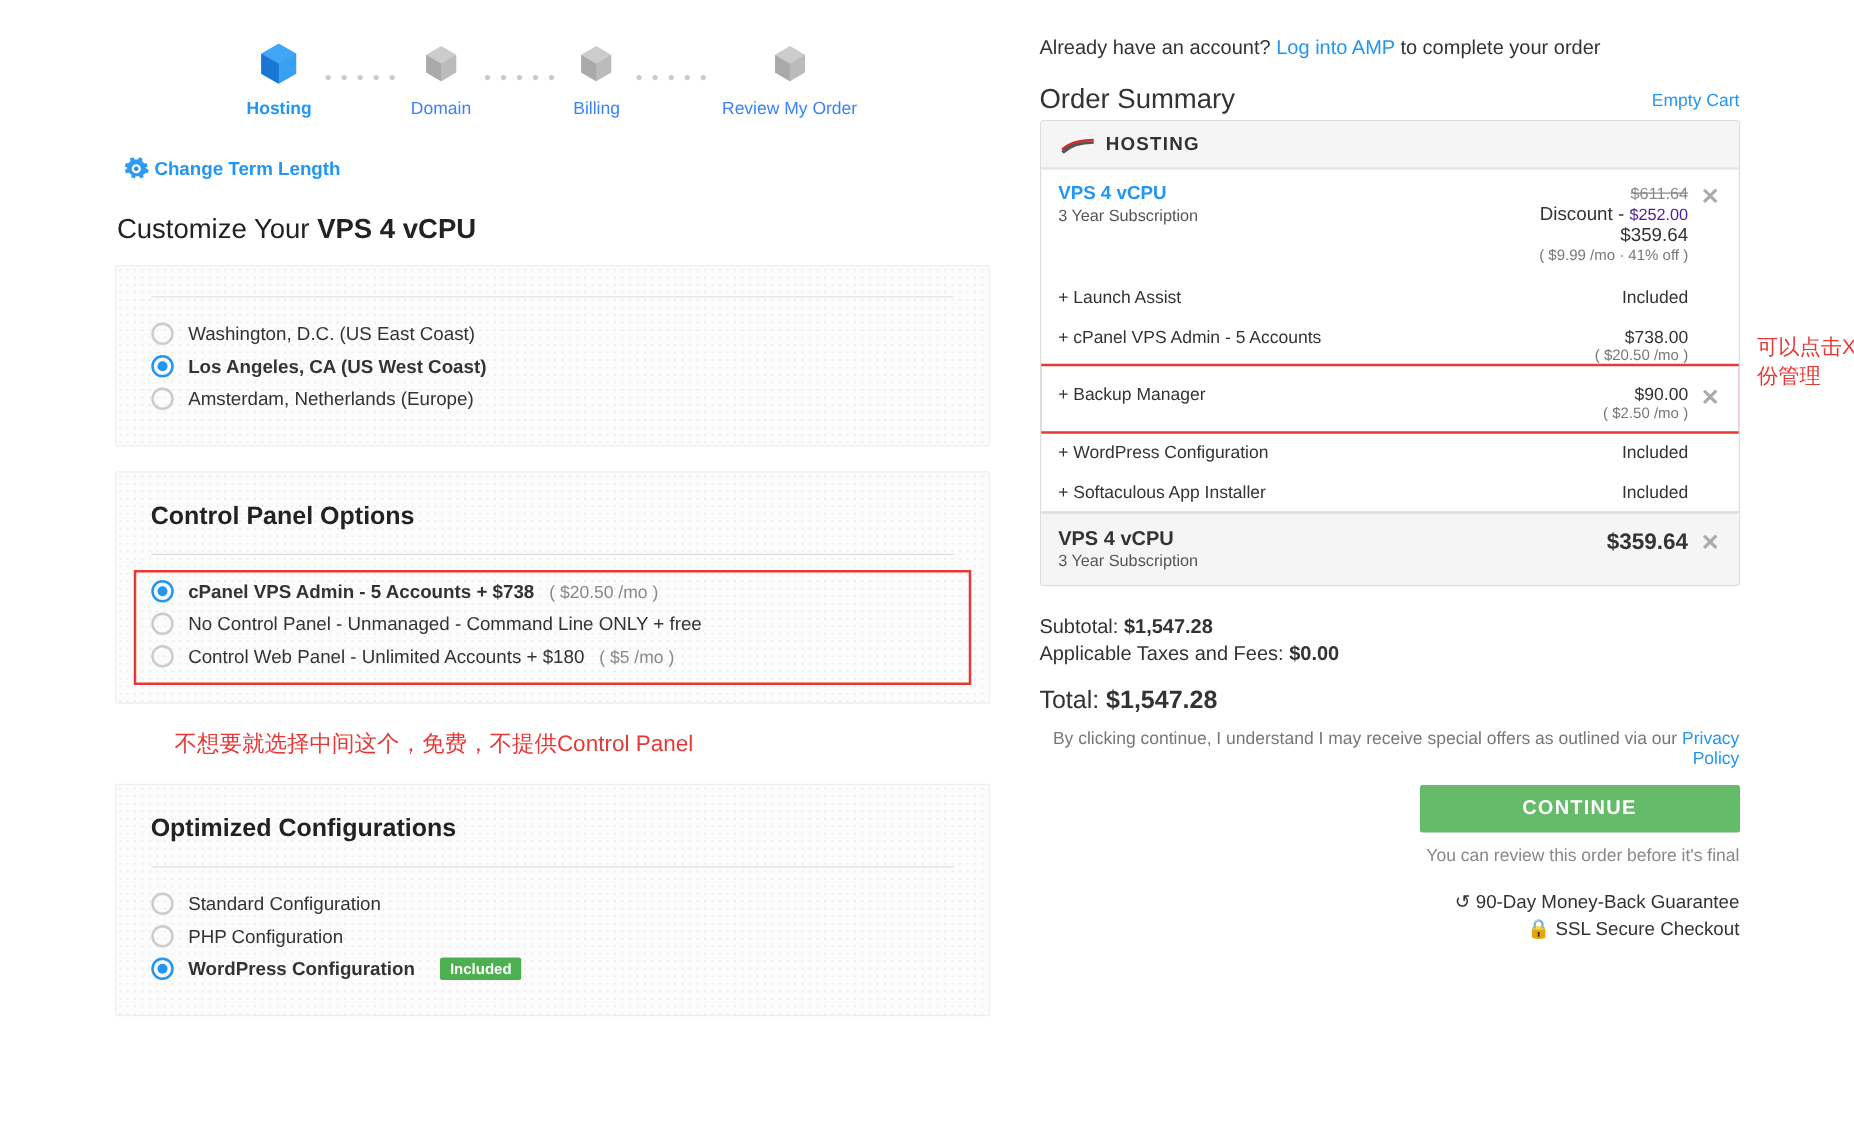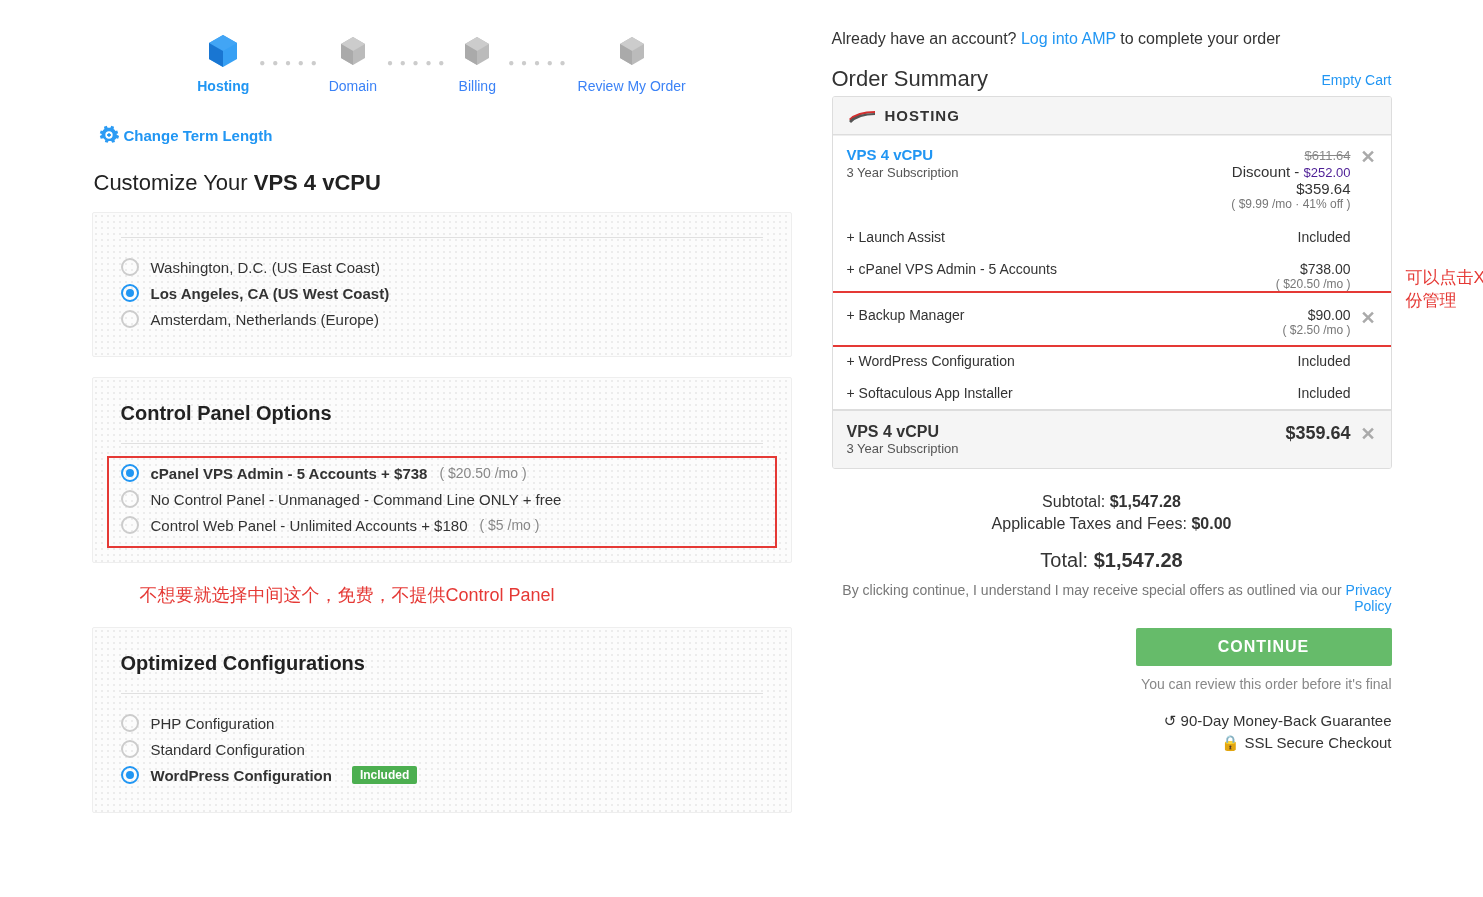--- a/index.html
+++ b/index.html
@@ -63,21 +63,21 @@
 .addon { font-size: 14px; padding: 8px 14px; display: flex; }
 .addon .nm { flex: 1; color: #333; }
 .addon .pr { text-align: right; min-width: 110px; }
 .addon .pr .sm { font-size: 12px; color: #777; display: block; }
 .os-total-row { background: #f5f5f5; border-top: 2px solid #ddd; display: flex; padding: 12px 14px; }
 .os-total-row .l { flex: 1; }
 .os-total-row .l .t { font-weight: 700; font-size: 16px; }
 .os-total-row .l .s { font-size: 13px; color: #555; }
 .os-total-row .r { font-weight: 700; font-size: 18px; }
 
-.totals { text-align: center; margin: 24px 0 10px; }
+.totals { text-align: left; margin: 24px 0 10px; }
 .totals .line { font-size: 16px; margin: 4px 0; }
 .totals .line b { font-weight: 700; }
 .grand { font-size: 20px; font-weight: 500; margin: 16px 0 8px; }
 .grand b { font-weight: 700; }
 .disclaimer { font-size: 14px; color: #777; text-align: right; margin: 8px 0 14px; }
 .disclaimer a { color: #2196f3; text-decoration: none; }
 
 .continue-btn { display: block; width: 256px; margin-left: auto; background: #66bb6a; color: #fff; text-align: center; padding: 10px 0; font-weight: 700; letter-spacing: 1px; border: none; border-radius: 2px; cursor: pointer; font-size: 16px; }
 .review-note { font-size: 14px; color: #888; text-align: right; margin: 10px 0 20px; }
 
@@ -203,25 +203,25 @@
       <div class="red-frame" style="left:14px; right:14px; top:78px; height:92px;"></div>
     </div>
     <div class="red-note">不想要就选择中间这个，免费，不提供Control Panel</div>
 
     <div class="panel panel-bg" style="margin-top:20px;">
       <div class="panel-title">Optimized Configurations</div>
       <hr class="panel-divider">
       <div id="opt-options">
           <div class="radio-row">
             <span class="radio"></span>
+            <span class="radio-label">Standard Configuration</span>
+          </div>
+          <div class="radio-row">
+            <span class="radio"></span>
             <span class="radio-label">PHP Configuration</span>
-          </div>
-          <div class="radio-row">
-            <span class="radio"></span>
-            <span class="radio-label">Standard Configuration</span>
           </div>
           <div class="radio-row">
             <span class="radio selected"></span>
             <span class="radio-label bold">WordPress Configuration</span>
             <span class="included-badge">Included</span>
           </div>
         </div>
     </div>
   </div>
 

